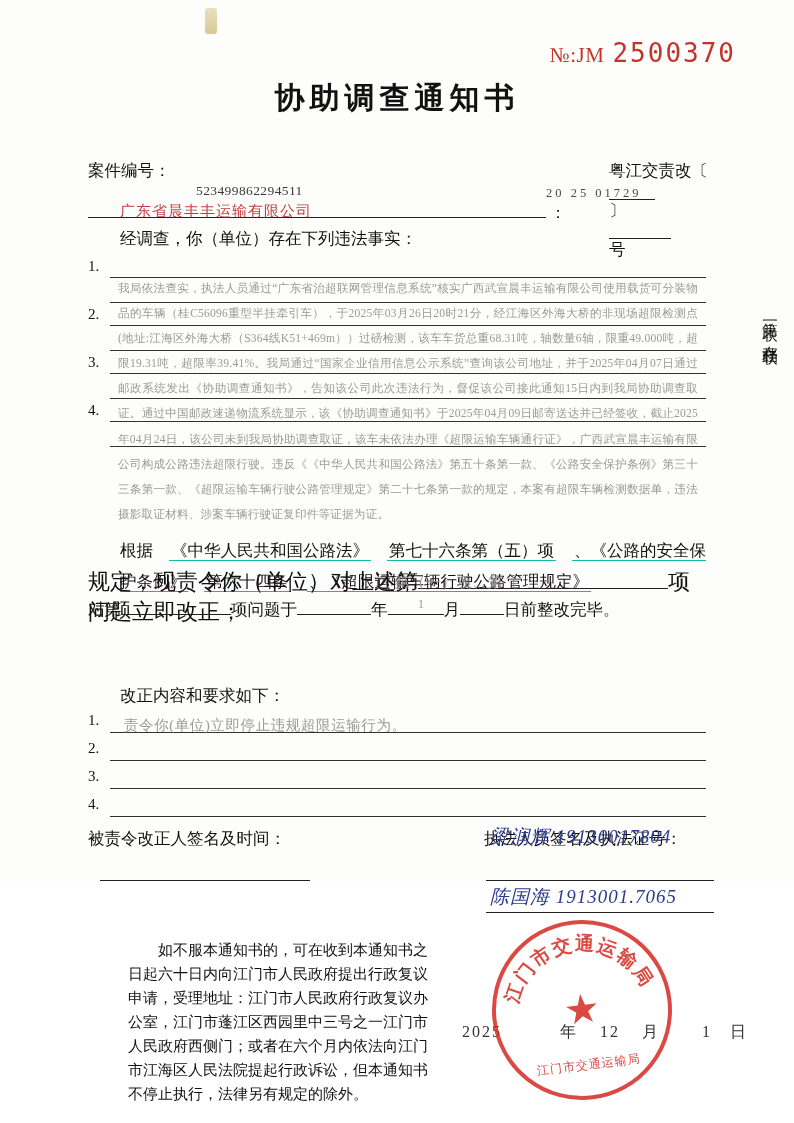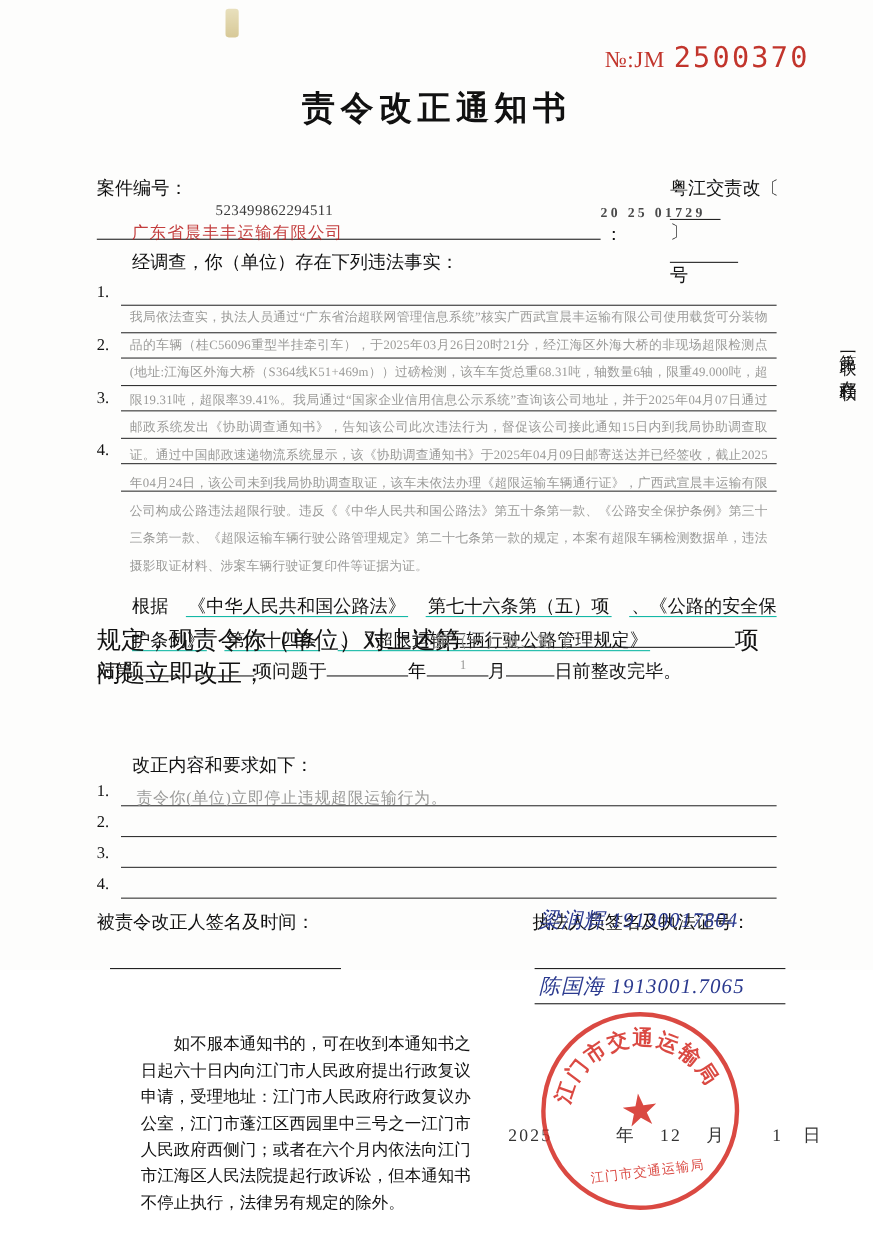--- a/index.html
+++ b/index.html
@@ -101,21 +101,20 @@
     color: #3a3a3a;
     letter-spacing: .4px;
   }
   .case-code-right {
     position: absolute;
     top: 186px;
     left: 546px;
     font-size: 12.5px;
     color: #4a4a4a;
     letter-spacing: 3px;
-    font-weight: bold;
   }
 
   
   .party-line {
     position: absolute;
     top: 199px;
     left: 88px;
     width: 458px;
     border-bottom: 1px solid #222;
     height: 18px;
@@ -405,21 +404,21 @@
 
 <div class="page">
 
   <div class="smudge"></div>
 
   <div class="serial">
     <span class="no-label">№:JM</span>
     <span class="no-digits">2500370</span>
   </div>
 
-  <div class="doc-title">责令改正通知书</div>
+  <div class="doc-title">协助调查通知书</div>
 
   <div class="case-row">
     <span class="lbl">案件编号：</span>
     <span class="right">
       <span>粤江交责改〔</span>
       <span class="blank-u" style="width:46px"></span>
       <span>〕</span>
       <span class="blank-u" style="width:62px"></span>
       <span>号</span>
     </span>

